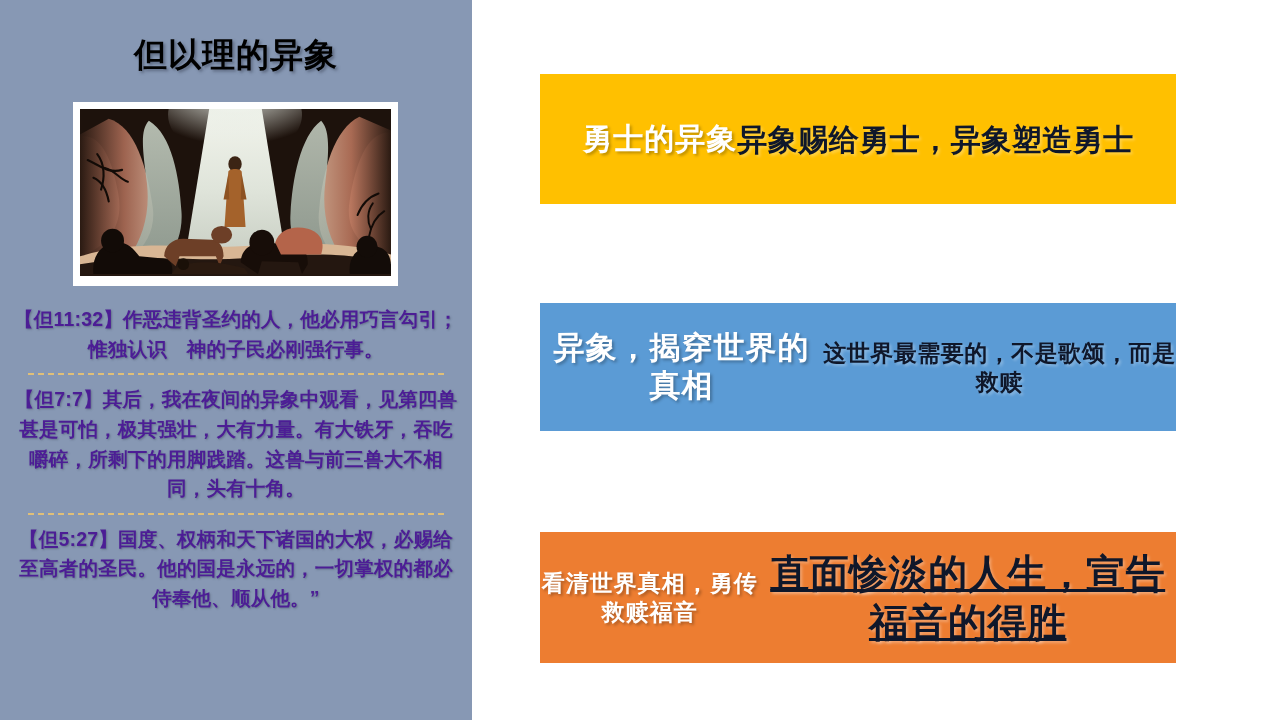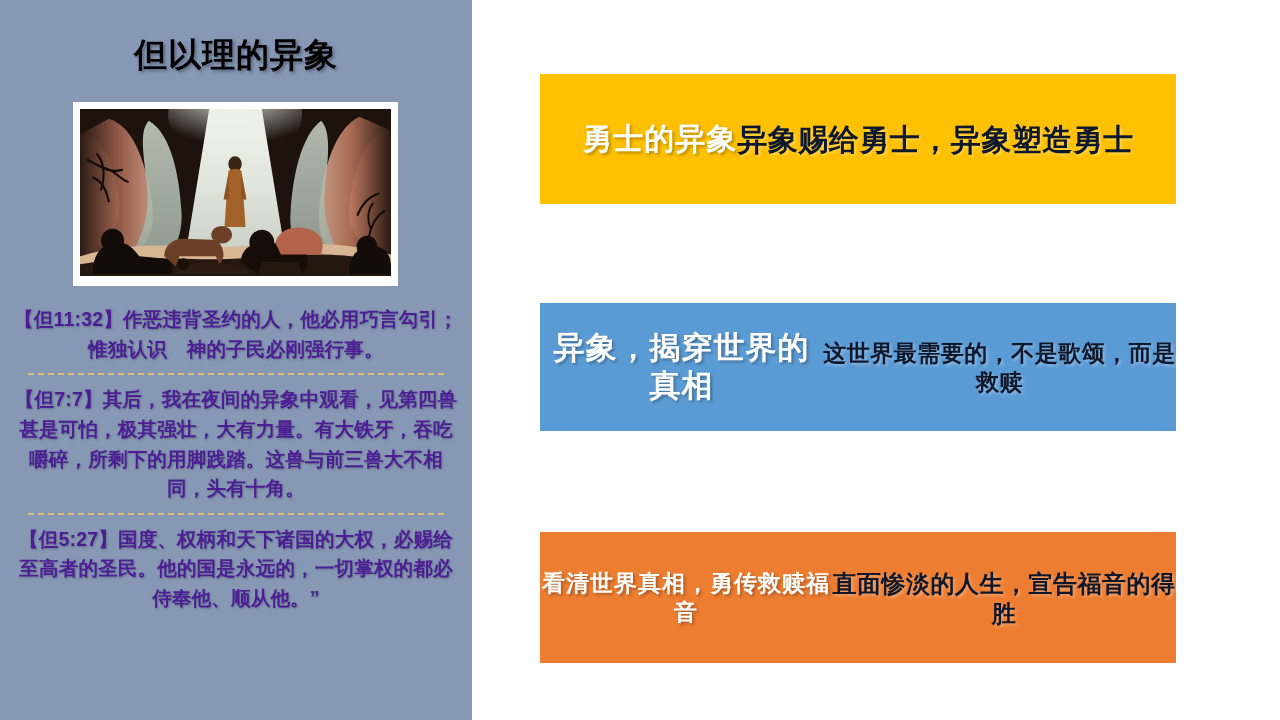--- a/index.html
+++ b/index.html
@@ -121,21 +121,21 @@
     color: #0f172a;
     font-size: 30px;
     font-weight: bold;
     letter-spacing: 0.5px;
     line-height: 1.24;
     text-align: center;
     text-shadow: 2px 2px 3px rgba(255,255,255,0.30);
     margin-top: 2px;
   }
   .panel-orange .panel-heading { font-size: 23px; }
-  .panel-orange .panel-sub     { font-size: 24px; }
+  .panel-orange .panel-sub     { font-size: 39px; text-decoration: underline; }
   .panel-blue .panel-heading   { font-size: 31px; }
   .panel-blue .panel-sub       { font-size: 23px; }
 </style>
 </head>
 <body>
 
 <div class="slide">
 
   <div class="sidebar">
 

